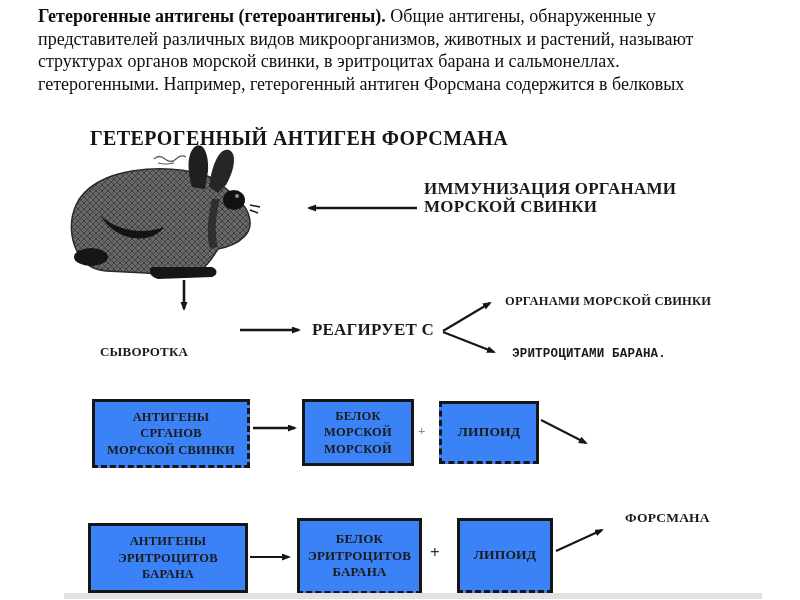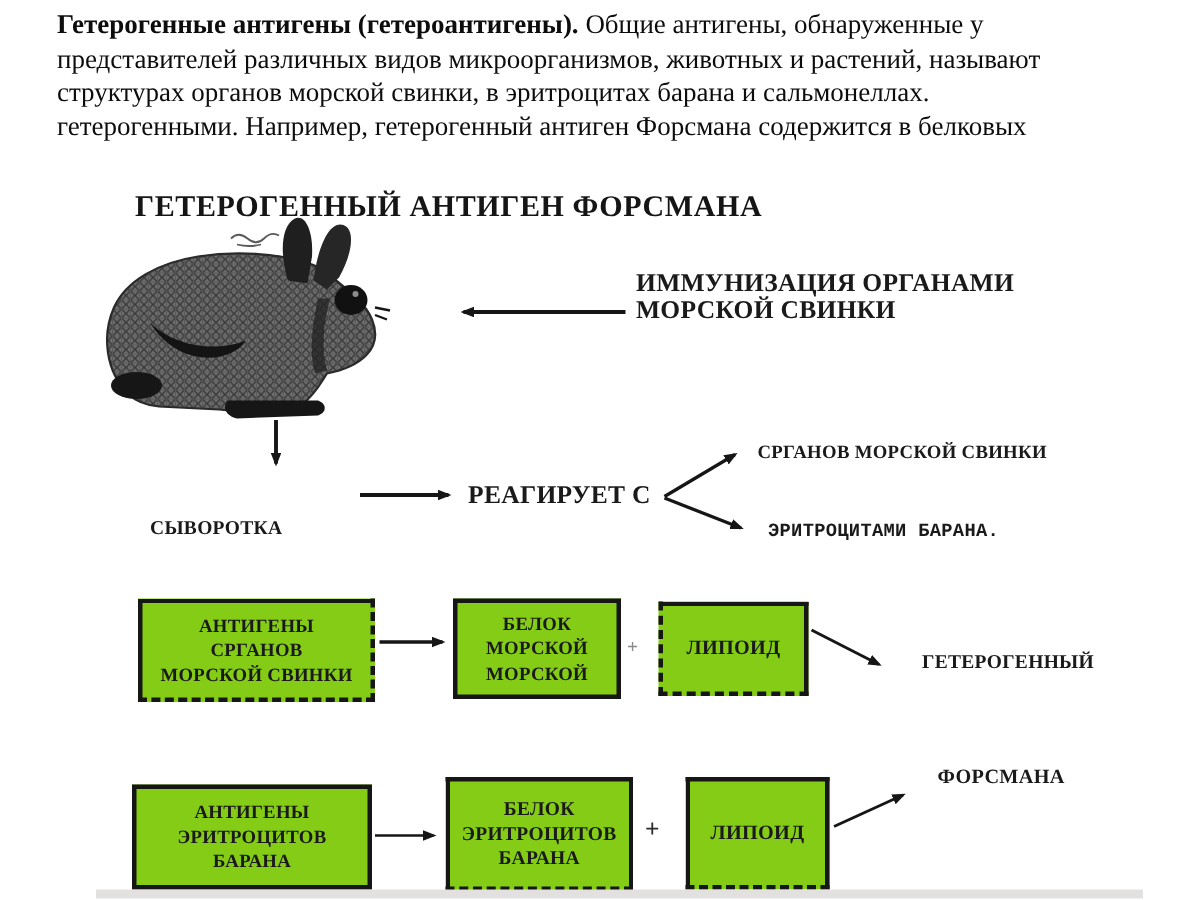--- a/index.html
+++ b/index.html
@@ -24,21 +24,21 @@
   
   .lbl{
     position:absolute;font-weight:bold;color:#1a1a1a;white-space:nowrap;
     font-size:17px;letter-spacing:.2px;
   }
   .lbl.small{font-size:12.5px;}
   
   .dbox{
     position:absolute;box-sizing:border-box;border:3px solid #161616;
     display:flex;flex-direction:column;justify-content:center;align-items:center;
-    text-align:center;font-weight:bold;color:#1a1a1a;background:#84cc16;
+    text-align:center;font-weight:bold;color:#1a1a1a;background:#3b82f6;
     font-size:12.5px;line-height:16.5px;letter-spacing:.2px;
   }
   .dbox .bl{white-space:nowrap;}
   .dash-rb{border-right-style:dashed;border-bottom-style:dashed;}
   .dash-lb{border-left-style:dashed;border-bottom-style:dashed;}
   .dash-b{border-bottom-style:dashed;}
   .plus{
     position:absolute;font-weight:bold;color:#2a2a2a;font-size:17px;
   }
   .plus.faint{color:#8a8a8a;font-size:13px;}
@@ -100,39 +100,38 @@
       <path d="M184,62 l10,2 m-10,3 l8,3" stroke="#161616" stroke-width="1.6" fill="none"></path>
     </svg>
   </div>
 
   <div class="lbl" style="left:424px;top:179px;">ИММУНИЗАЦИЯ ОРГАНАМИ</div>
   <div class="lbl" style="left:424px;top:197px;">МОРСКОЙ СВИНКИ</div>
 
   <div class="lbl" style="left:100px;top:328px;font-size:13px;margin-top:16px;">СЫВОРОТКА</div>
   <div class="lbl" style="left:312px;top:320px;text-align:center;">РЕАГИРУЕТ С</div>
 
-  <div class="lbl small" style="left:505px;top:294px;">СРГАНОВ МОРСКОЙ СВИНКИ</div>
+  <div class="lbl small" style="left:505px;top:294px;">ОРГАНАМИ МОРСКОЙ СВИНКИ</div>
   <div class="lbl small" style="left:512px;top:347px;font-family:Liberation Mono, monospace;">ЭРИТРОЦИТАМИ БАРАНА.</div>
 
   <div class="dbox dash-rb" style="left:92px;top:399px;width:158px;height:69px;">
     <span class="bl">АНТИГЕНЫ</span>
     <span class="bl">СРГАНОВ</span>
     <span class="bl">МОРСКОЙ СВИНКИ</span>
   </div>
   <div class="dbox" style="left:302px;top:399px;width:112px;height:67px;">
     <span class="bl">БЕЛОК</span>
     <span class="bl">МОРСКОЙ</span>
     <span class="bl">МОРСКОЙ</span>
   </div>
   <div class="plus faint" style="left:418px;top:423px;">+</div>
   <div class="dbox dash-lb" style="left:439px;top:401px;width:100px;height:63px;font-size:13.5px;">
     <span class="bl">ЛИПОИД</span>
   </div>
   <div class="result" style="left:597px;top:432px;width:150px;">
-    <div>ГЕТЕРОГЕННЫЙ</div>
   </div>
 
   <div class="dbox" style="left:88px;top:523px;width:160px;height:70px;">
     <span class="bl">АНТИГЕНЫ</span>
     <span class="bl">ЭРИТРОЦИТОВ</span>
     <span class="bl">БАРАНА</span>
   </div>
   <div class="dbox dash-b" style="left:297px;top:518px;width:125px;height:76px;font-size:13px;">
     <span class="bl">БЕЛОК</span>
     <span class="bl">ЭРИТРОЦИТОВ</span>

